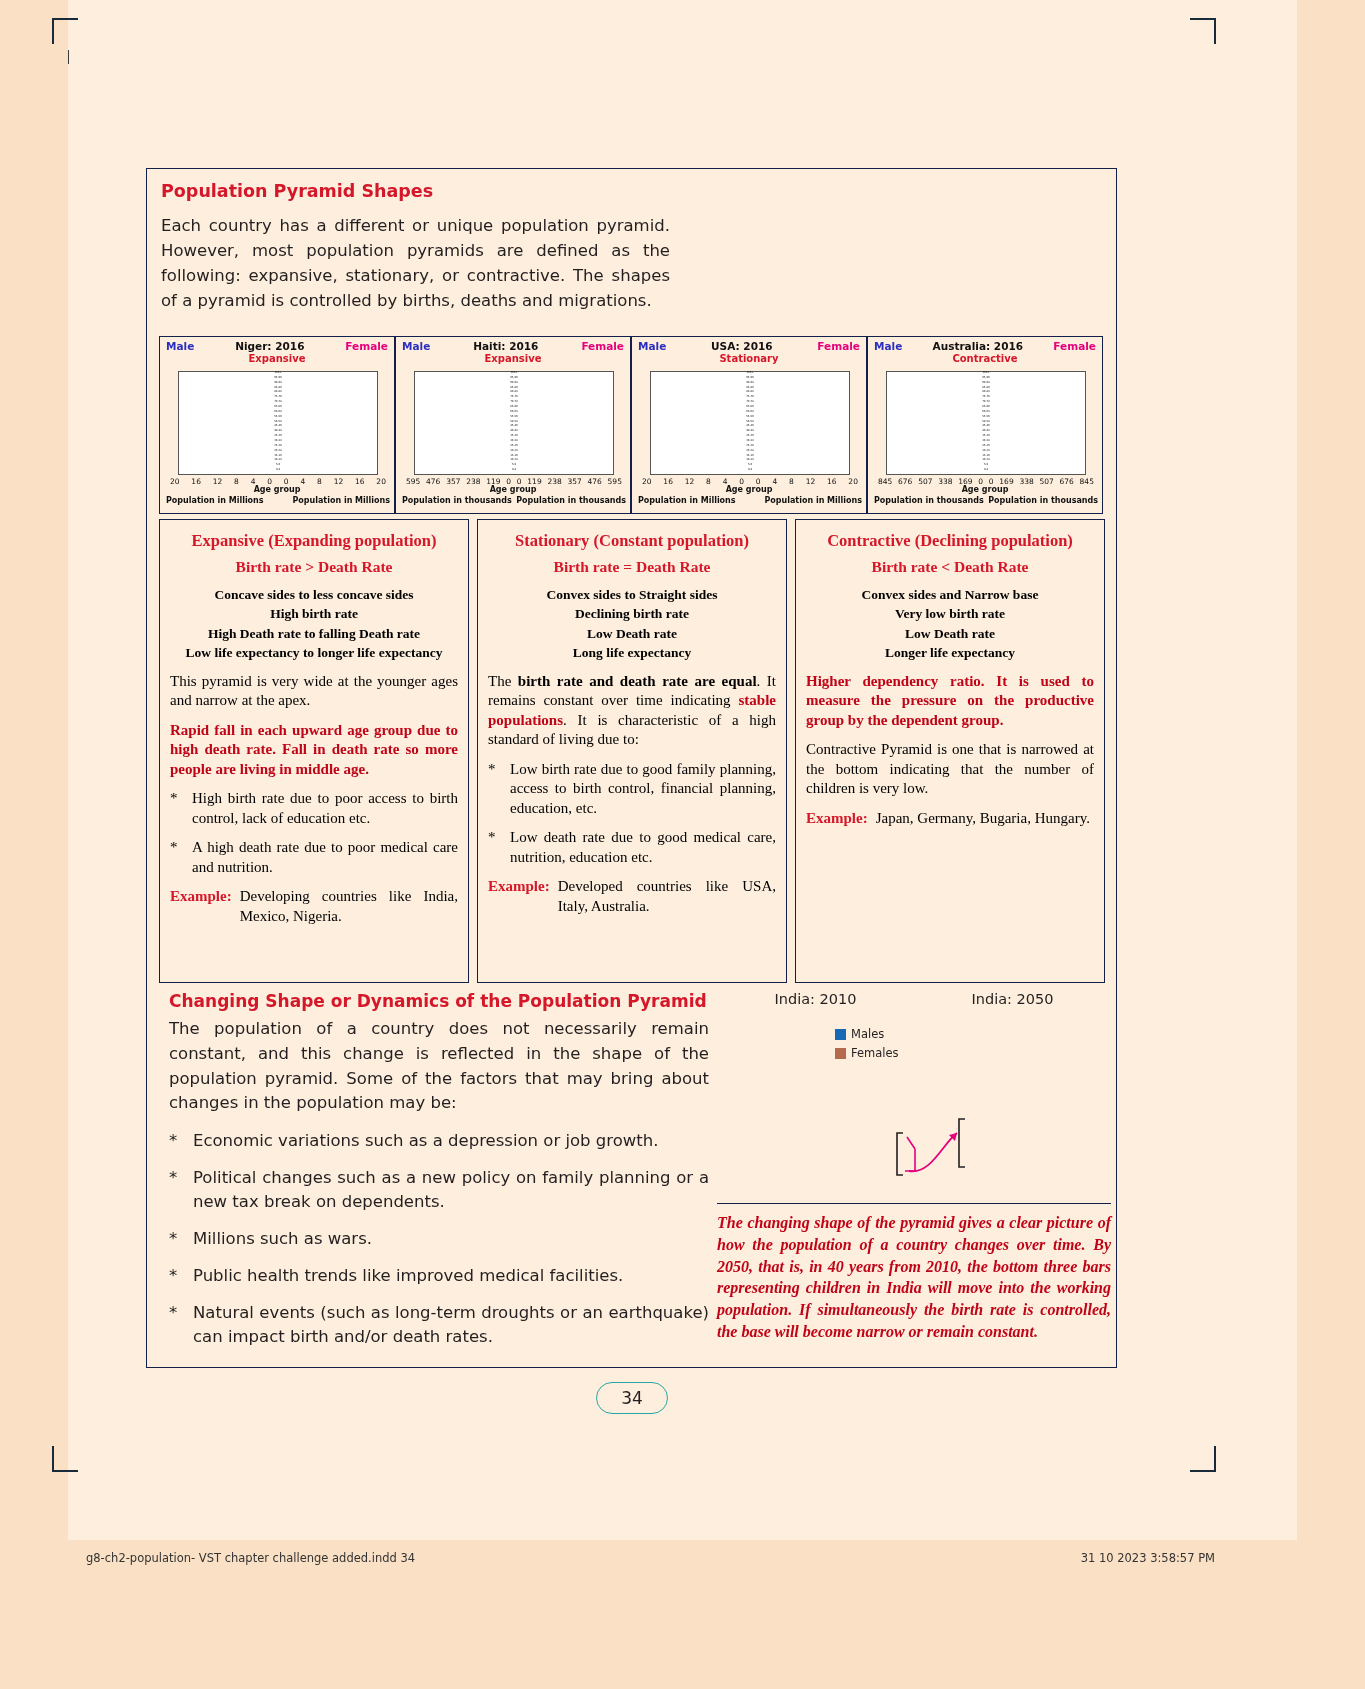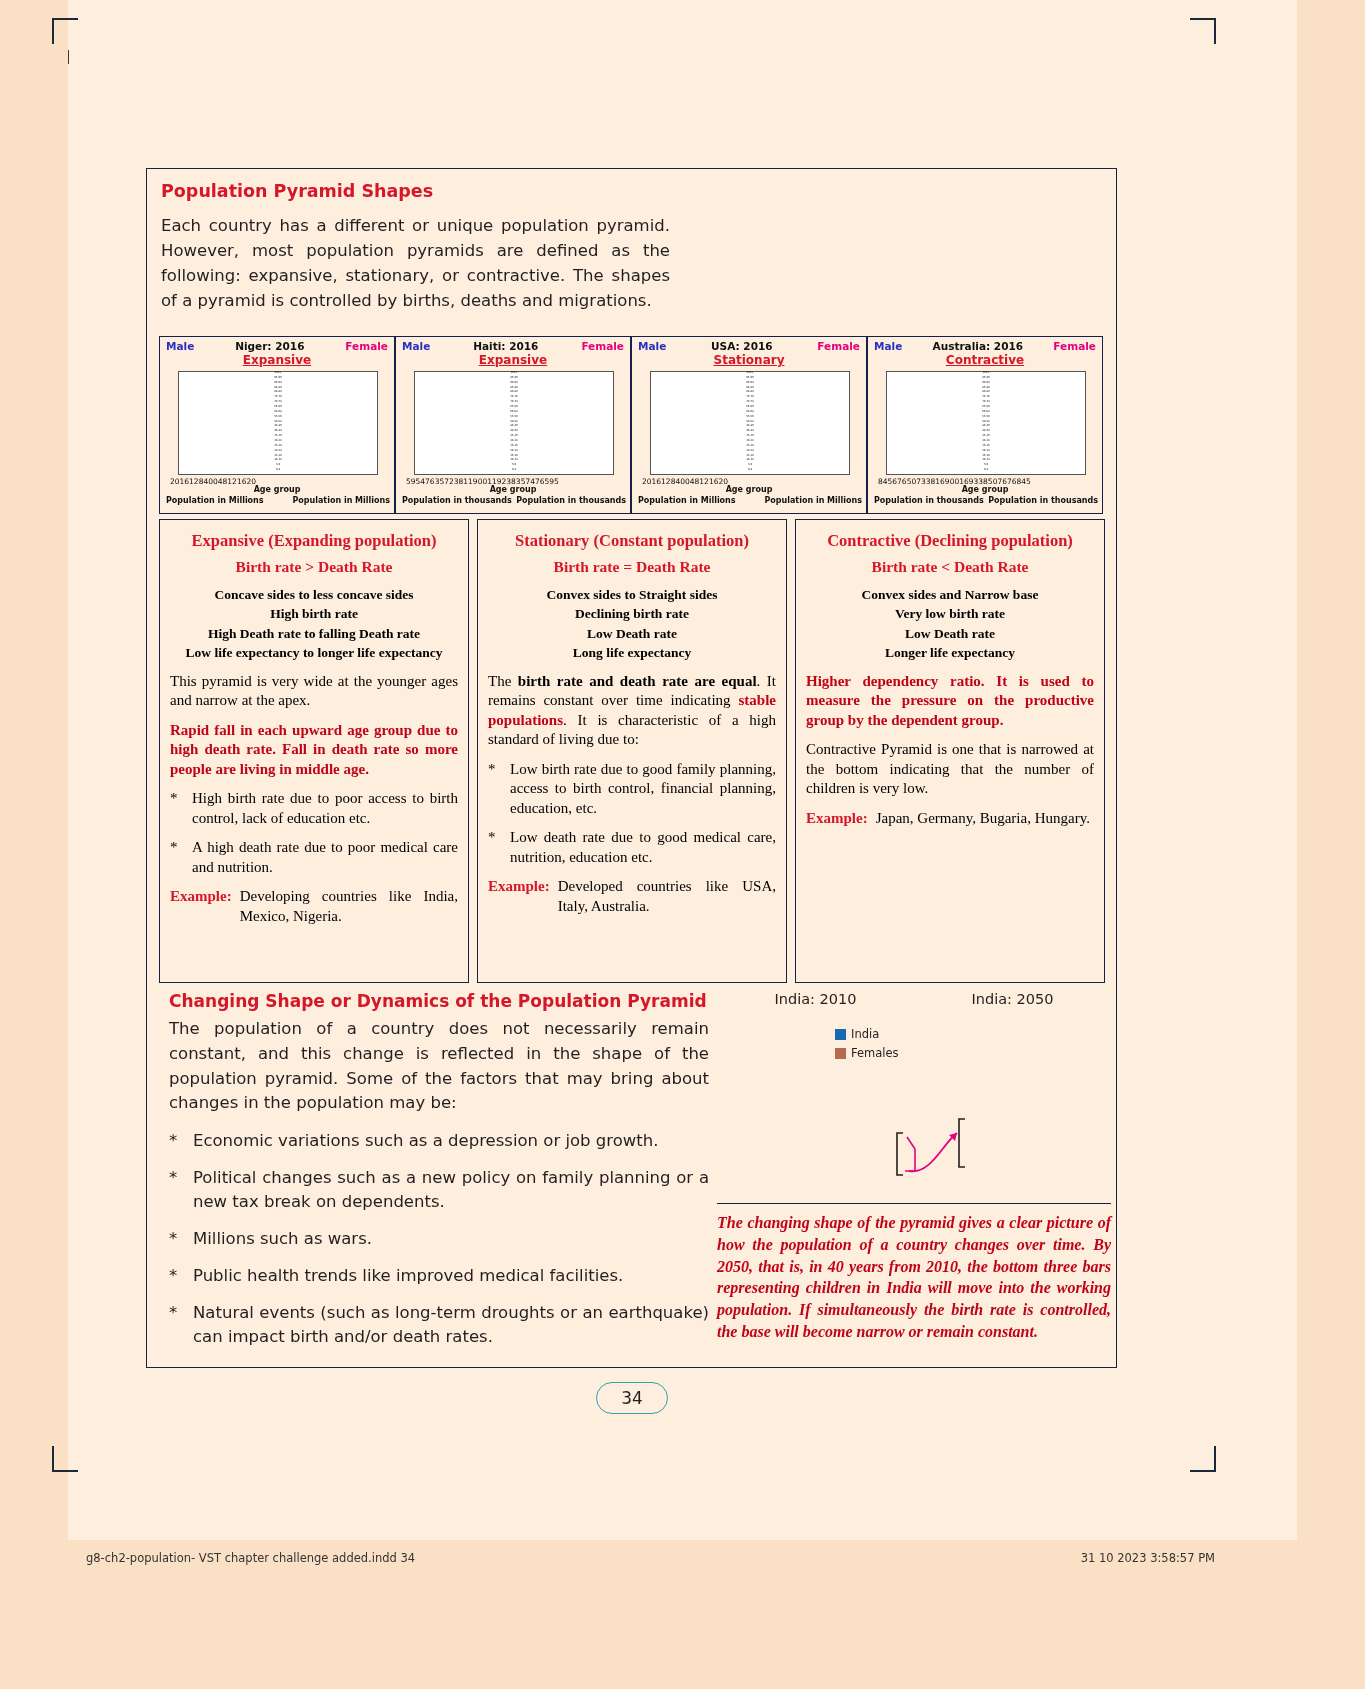--- a/index.html
+++ b/index.html
@@ -60,21 +60,21 @@
   .chart-hdr {
     display: flex; justify-content: space-between;
     padding: 3px 6px 0 6px;
     font-size: 10.5px; font-weight: bold;
   }
   .male-lbl { color: #2b2fc0; }
   .female-lbl { color: #e5007d; }
   .country-lbl { color: #111; }
   .shape-lbl {
     text-align: center; color: #d5172a; font-weight: bold;
-    font-size: 12px; margin-top: 1px; text-decoration: underline;
+    font-size: 10px; margin-top: 1px;
   }
   .plotbox {
     position: absolute; left: 18px; top: 34px; width: 200px; height: 104px;
     border: 1px solid #555;
     background: #fff;
   }
   .bars { position: absolute; inset: 0; display: flex; flex-direction: column-reverse; }
   .barrow { flex: 1 1 0; display: flex; align-items: center; }
   .bl { height: 72%; background: #6d73c8; margin-left: auto; }
   .br { height: 72%; background: #e5007d; margin-right: auto; }
@@ -83,21 +83,21 @@
     position: absolute; left: 50%; top: 0; height: 100%; width: 17px;
     transform: translateX(-50%);
     display: flex; flex-direction: column-reverse;
     font-size: 2.6px; color: #111; text-align: center;
     background: rgba(255,255,255,0.65);
     z-index: 3;
   }
   .agecol div { flex: 1 1 0; line-height: 1; }
   .axis-nums {
     position: absolute; left: 10px; top: 140px; width: 216px;
-    display: flex; 
+    display: flex; justify-content: space-between;
     font-size: 7.5px; color: #111;
   }
   .axis-caps {
     position: absolute; left: 6px; top: 159px; width: 224px;
     display: flex; justify-content: space-between;
     font-size: 8px; font-weight: bold; color: #111;
   }
   .age-group-lbl {
     position: absolute; top: 148px; left: 0; width: 100%;
     text-align: center; font-size: 8px; font-weight: bold; color: #111;
@@ -1465,21 +1465,21 @@
                 <div class="ind-ml" style="width: 4%;"></div>
               </div>
               <div class="ind-half">
                 <div class="ind-fm" style="width: 4%;"></div>
               </div>
             </div>
           </div>
         <div class="legend">
           <div>
               <span class="sw sw-m"></span>
-              <span>India</span>
+              <span>Males</span>
             </div>
           <div>
               <span class="sw sw-f"></span>
               <span>Females</span>
             </div>
         </div>
         <svg width="394" height="178" style="position:absolute;left:0;top:0;pointer-events:none;">
           <path d="M188 156 L198 156 L198 134 M198 134 L190 122" stroke="#e5007d" stroke-width="1.6" fill="none"></path>
           <path d="M192 156 C 214 160, 226 128, 240 118" stroke="#e5007d" stroke-width="1.8" fill="none"></path>
           <polygon points="240,118 232,120 238,126" fill="#e5007d"></polygon>

